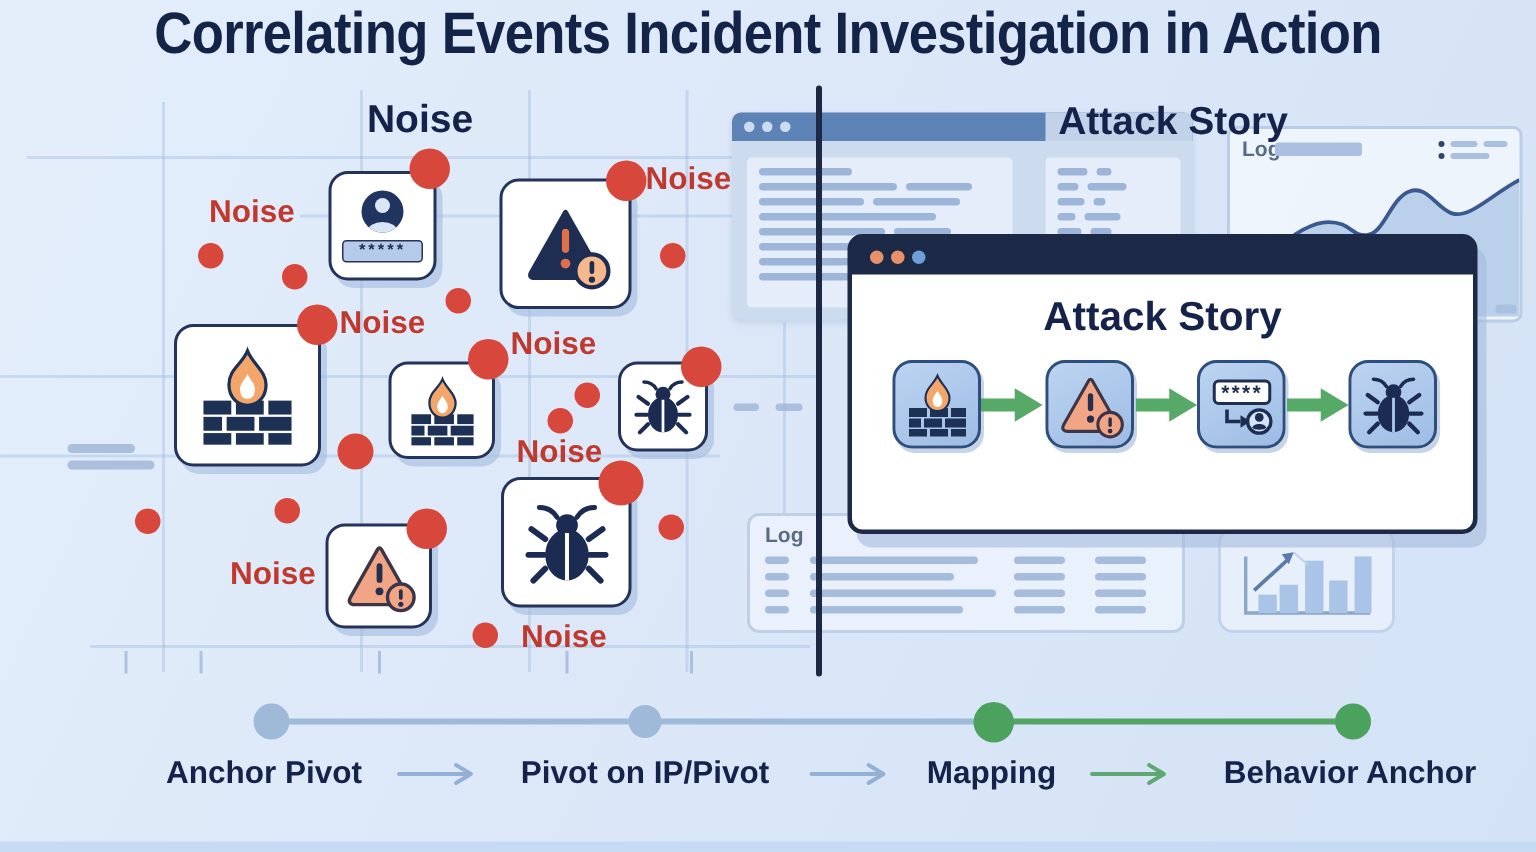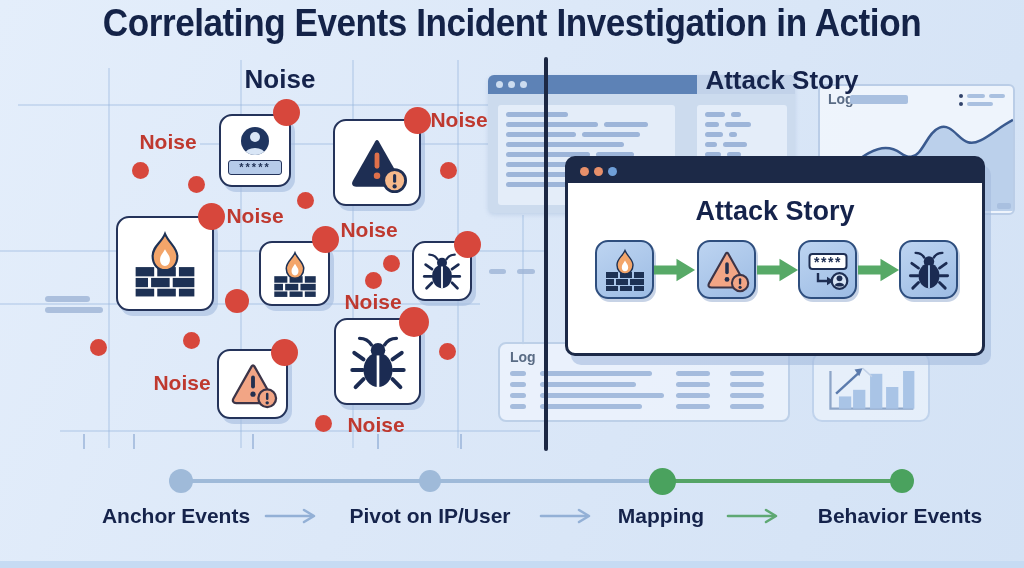--- a/index.html
+++ b/index.html
@@ -421,30 +421,30 @@
     </div>
   </div>
 
   <div class="tl-seg" style="left:181px;width:481px;background:#9fbad9;"></div>
   <div class="tl-seg" style="left:662px;width:240px;background:#55a466;"></div>
   <div class="tl-dot" style="left:169px;top:469px;width:24px;height:24px;background:#9fbad9;"></div>
   <div class="tl-dot" style="left:419px;top:470px;width:22px;height:22px;background:#9fbad9;"></div>
   <div class="tl-dot" style="left:649px;top:468px;width:27px;height:27px;background:#4aa25e;"></div>
   <div class="tl-dot" style="left:890px;top:469px;width:24px;height:24px;background:#4aa25e;"></div>
 
-  <div class="tl-label" style="left:176px;top:516px;">Anchor Events</div>
+  <div class="tl-label" style="left:176px;top:516px;">Anchor Pivot</div>
   <svg class="tl-arrow" style="left:263px;top:508px;color:#93b0d6;" viewBox="0 0 60 16">
       <use href="#sym-tl-arrow"></use>
     </svg>
-  <div class="tl-label" style="left:430px;top:516px;">Pivot on IP/User</div>
+  <div class="tl-label" style="left:430px;top:516px;">Pivot on IP/Pivot</div>
   <svg class="tl-arrow" style="left:538px;top:508px;color:#93b0d6;" viewBox="0 0 60 16">
       <use href="#sym-tl-arrow"></use>
     </svg>
   <div class="tl-label" style="left:661px;top:516px;">Mapping</div>
   <svg class="tl-arrow" style="left:725px;top:508px;color:#5ea873;" viewBox="0 0 60 16">
       <use href="#sym-tl-arrow"></use>
     </svg>
-  <div class="tl-label" style="left:900px;top:516px;">Behavior Events</div>
+  <div class="tl-label" style="left:900px;top:516px;">Behavior Anchor</div>
 
   <div id="title">Correlating Events Incident Investigation in Action</div>
 
   <div id="bottom-band"></div>
 </div>
 
 </body></html>

